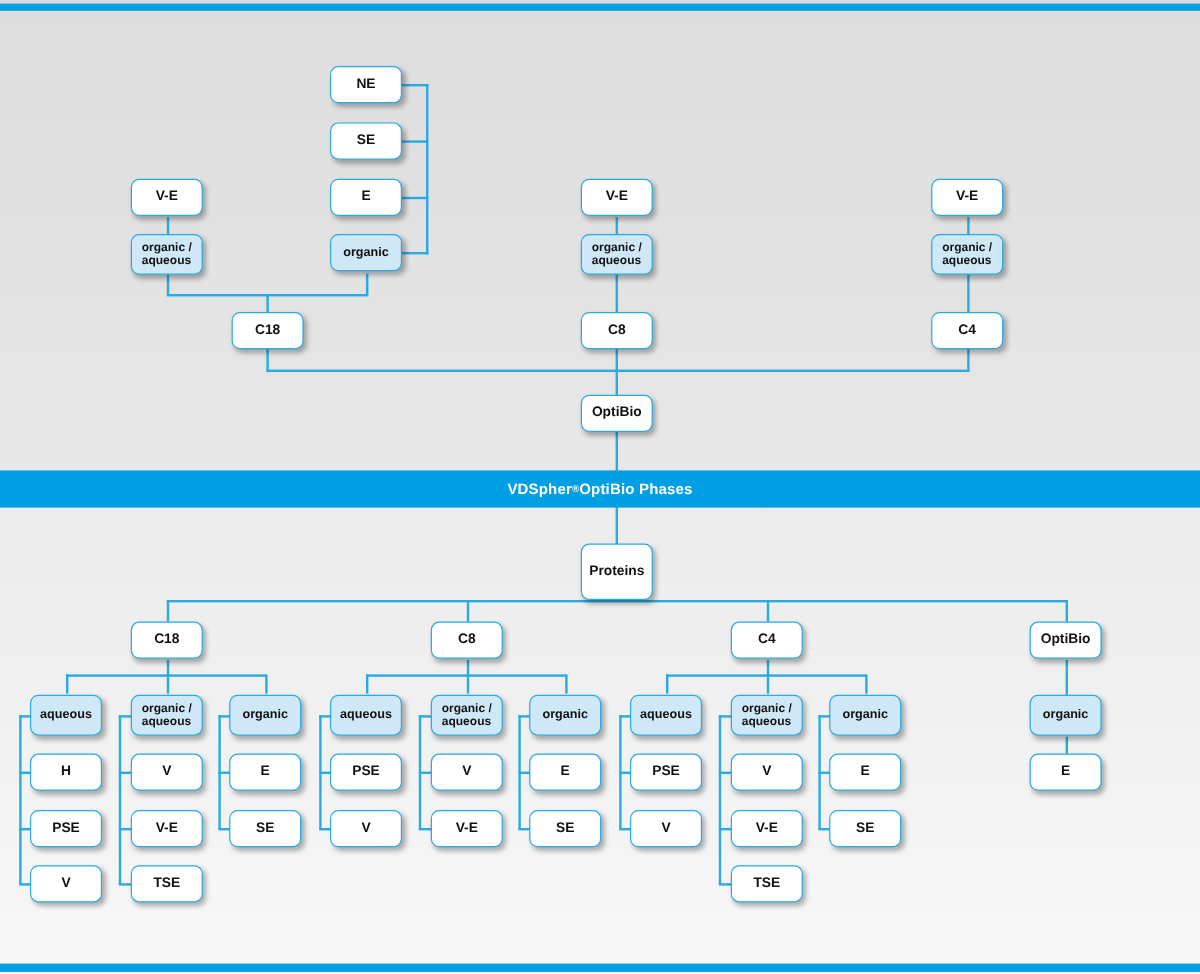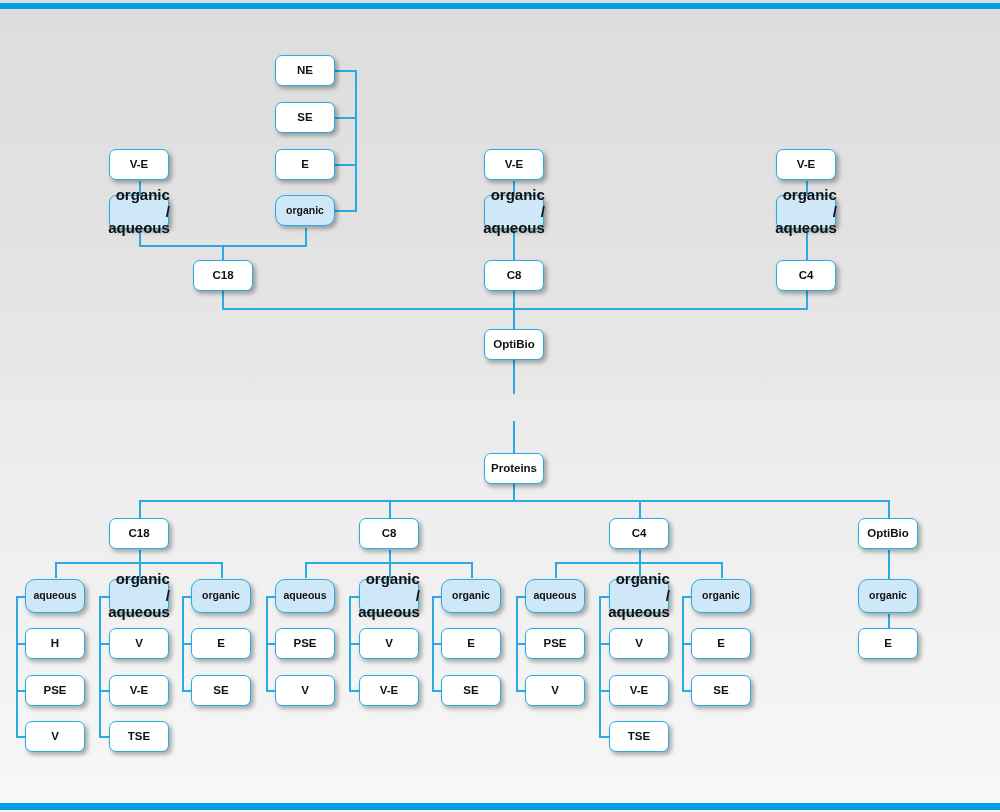--- a/index.html
+++ b/index.html
@@ -41,31 +41,31 @@
   .box{
     position:absolute;
     box-sizing:border-box;
     border:1.6px solid #29abe2;
     border-radius:7px;
     background:#ffffff;
     color:#111111;
     font-size:11.5px;
     font-weight:bold;
     display:flex;align-items:center;justify-content:center;
-    text-align:right;
+    text-align:left;
     line-height:1.12;
     box-shadow:2.5px 3px 4px rgba(0,0,0,0.30);
     z-index:4;
     white-space:pre-line;
   }
   .box.blue{
     background:#cfe8f7;
   }
-  .box.sm{font-size:10.5px;border-radius:10px;}
-  .box.two{font-size:15px;}
+  .box.sm{font-size:10.5px;}
+  .box.two{font-size:10px;}
 </style>
 </head>
 <body>
 
 <div id="stage">
 
   <div class="topbar"></div>
   <div class="bottombar"></div>
 
   <div class="ln lnh" style="left:335px;top:70px;width:22px;"></div>
@@ -166,20 +166,25 @@
   <div class="ln lnh" style="left:599px;top:736px;width:14px;"></div>
 
   <div class="ln lnv" style="left:682px;top:596px;height:95px;"></div>
   <div class="ln lnh" style="left:682px;top:596px;width:14px;"></div>
   <div class="ln lnh" style="left:682px;top:643px;width:14px;"></div>
   <div class="ln lnh" style="left:682px;top:690px;width:14px;"></div>
 
   <div class="ln lnv" style="left:888px;top:550px;height:30px;"></div>
   <div class="ln lnv" style="left:888px;top:614px;height:14px;"></div>
 
+  <div class="banner">
+    <span>VDSpher</span>
+      <sup>®</sup>
+      <span> OptiBio Phases</span>
+  </div>
 
   <div class="box" style="left:275px;top:55px;width:60px;height:31px;">NE</div>
   <div class="box" style="left:275px;top:102px;width:60px;height:31px;">SE</div>
   <div class="box" style="left:275px;top:149px;width:60px;height:31px;">E</div>
   <div class="box blue sm" style="left:275px;top:195px;width:60px;height:31px;">organic</div>
 
   <div class="box" style="left:109px;top:149px;width:60px;height:31px;">V-E</div>
   <div class="box blue two" style="left:109px;top:195px;width:60px;height:34px;">organic /
 aqueous</div>
   <div class="box" style="left:193px;top:260px;width:60px;height:31px;">C18</div>
@@ -189,21 +194,21 @@
 aqueous</div>
   <div class="box" style="left:484px;top:260px;width:60px;height:31px;">C8</div>
 
   <div class="box" style="left:776px;top:149px;width:60px;height:31px;">V-E</div>
   <div class="box blue two" style="left:776px;top:195px;width:60px;height:34px;">organic /
 aqueous</div>
   <div class="box" style="left:776px;top:260px;width:60px;height:31px;">C4</div>
 
   <div class="box" style="left:484px;top:329px;width:60px;height:31px;">OptiBio</div>
 
-  <div class="box" style="left:484px;top:453px;width:60px;height:31px;">Proteins</div>
+  <div class="box" style="left:484px;top:453px;width:60px;height:47px;">Proteins</div>
 
   <div class="box" style="left:109px;top:518px;width:60px;height:31px;">C18</div>
   <div class="box" style="left:359px;top:518px;width:60px;height:31px;">C8</div>
   <div class="box" style="left:609px;top:518px;width:60px;height:31px;">C4</div>
   <div class="box" style="left:858px;top:518px;width:60px;height:31px;">OptiBio</div>
 
   <div class="box blue sm" style="left:25px;top:579px;width:60px;height:34px;">aqueous</div>
   <div class="box blue two" style="left:109px;top:579px;width:60px;height:34px;">organic /
 aqueous</div>
   <div class="box blue sm" style="left:191px;top:579px;width:60px;height:34px;">organic</div>

